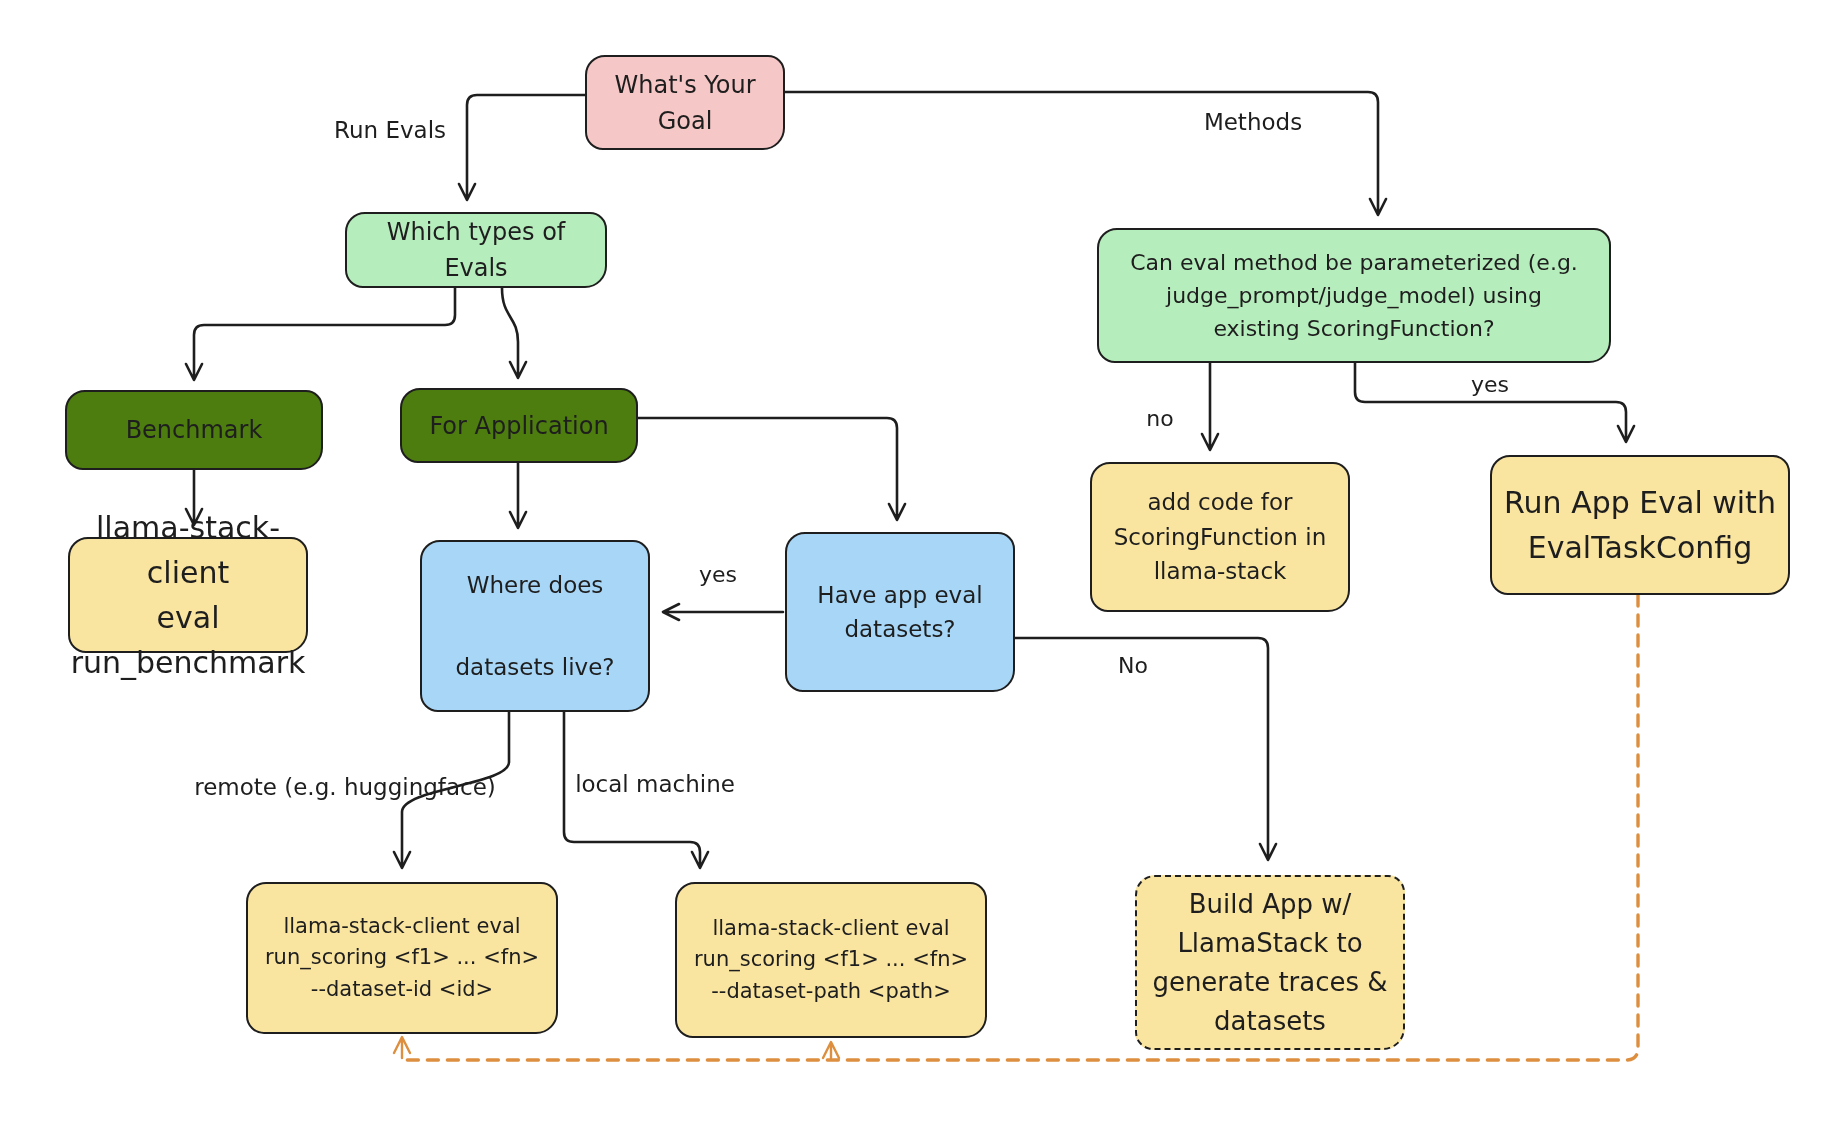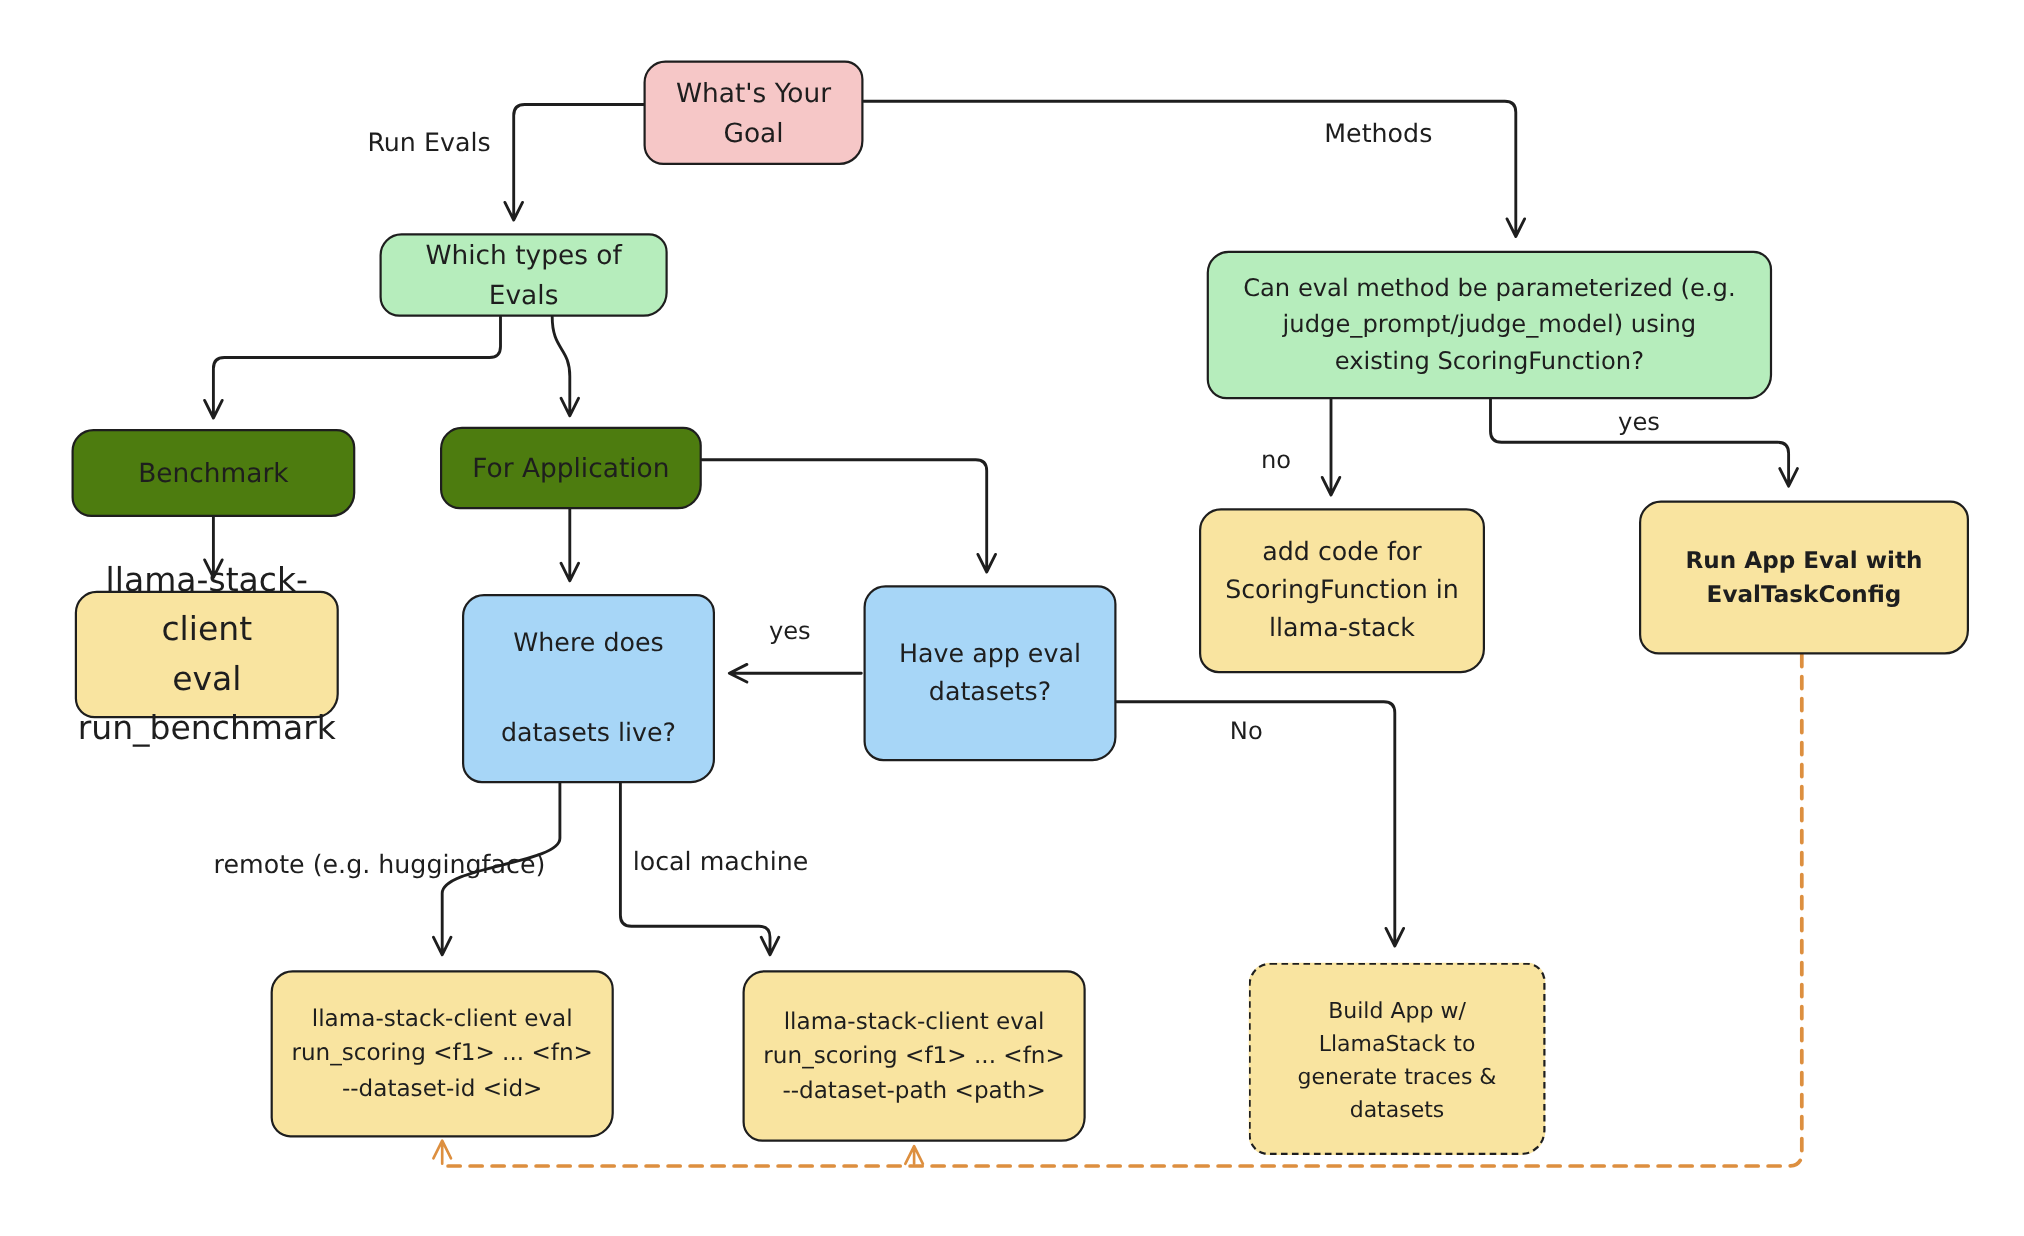--- a/index.html
+++ b/index.html
@@ -26,24 +26,24 @@
   
   #n-goal      {left:585px;top:55px;width:200px;height:95px;font-size:24px;}
   #n-which     {left:345px;top:212px;width:262px;height:76px;font-size:24px;}
   #n-benchmark {left:65px;top:390px;width:258px;height:80px;font-size:24px;}
   #n-forapp    {left:400px;top:388px;width:238px;height:75px;font-size:24px;}
   #n-runbench  {left:68px;top:537px;width:240px;height:116px;font-size:30px;}
   #n-where     {left:420px;top:540px;width:230px;height:172px;font-size:23px;gap:48px;}
   #n-have      {left:785px;top:532px;width:230px;height:160px;font-size:23px;}
   #n-canparam  {left:1097px;top:228px;width:514px;height:135px;font-size:22px;}
   #n-addcode   {left:1090px;top:462px;width:260px;height:150px;font-size:23px;}
-  #n-runapp    {left:1490px;top:455px;width:300px;height:140px;font-size:21px;font-weight:bold;}
+  #n-runapp    {left:1490px;top:455px;width:300px;height:140px;font-size:30px;}
   #n-scoreid   {left:246px;top:882px;width:312px;height:152px;font-size:21px;}
   #n-scorepath {left:675px;top:882px;width:312px;height:156px;font-size:21px;}
-  #n-buildapp  {left:1135px;top:875px;width:270px;height:175px;font-size:20px;}
+  #n-buildapp  {left:1135px;top:875px;width:270px;height:175px;font-size:26px;}
   
   #l-runevals  {left:295px;top:114px;width:190px;}
   #l-develop   {left:1090px;top:106px;width:326px;}
   #l-no        {left:1128px;top:404px;width:64px;font-size:22px;}
   #l-yes-param {left:1455px;top:370px;width:70px;font-size:22px;}
   #l-yes-have  {left:685px;top:560px;width:66px;font-size:22px;}
   #l-no-have   {left:1100px;top:651px;width:66px;font-size:22px;}
   #l-remote    {left:186px;top:771px;width:318px;}
   #l-local     {left:573px;top:768px;width:164px;}
 </style>

